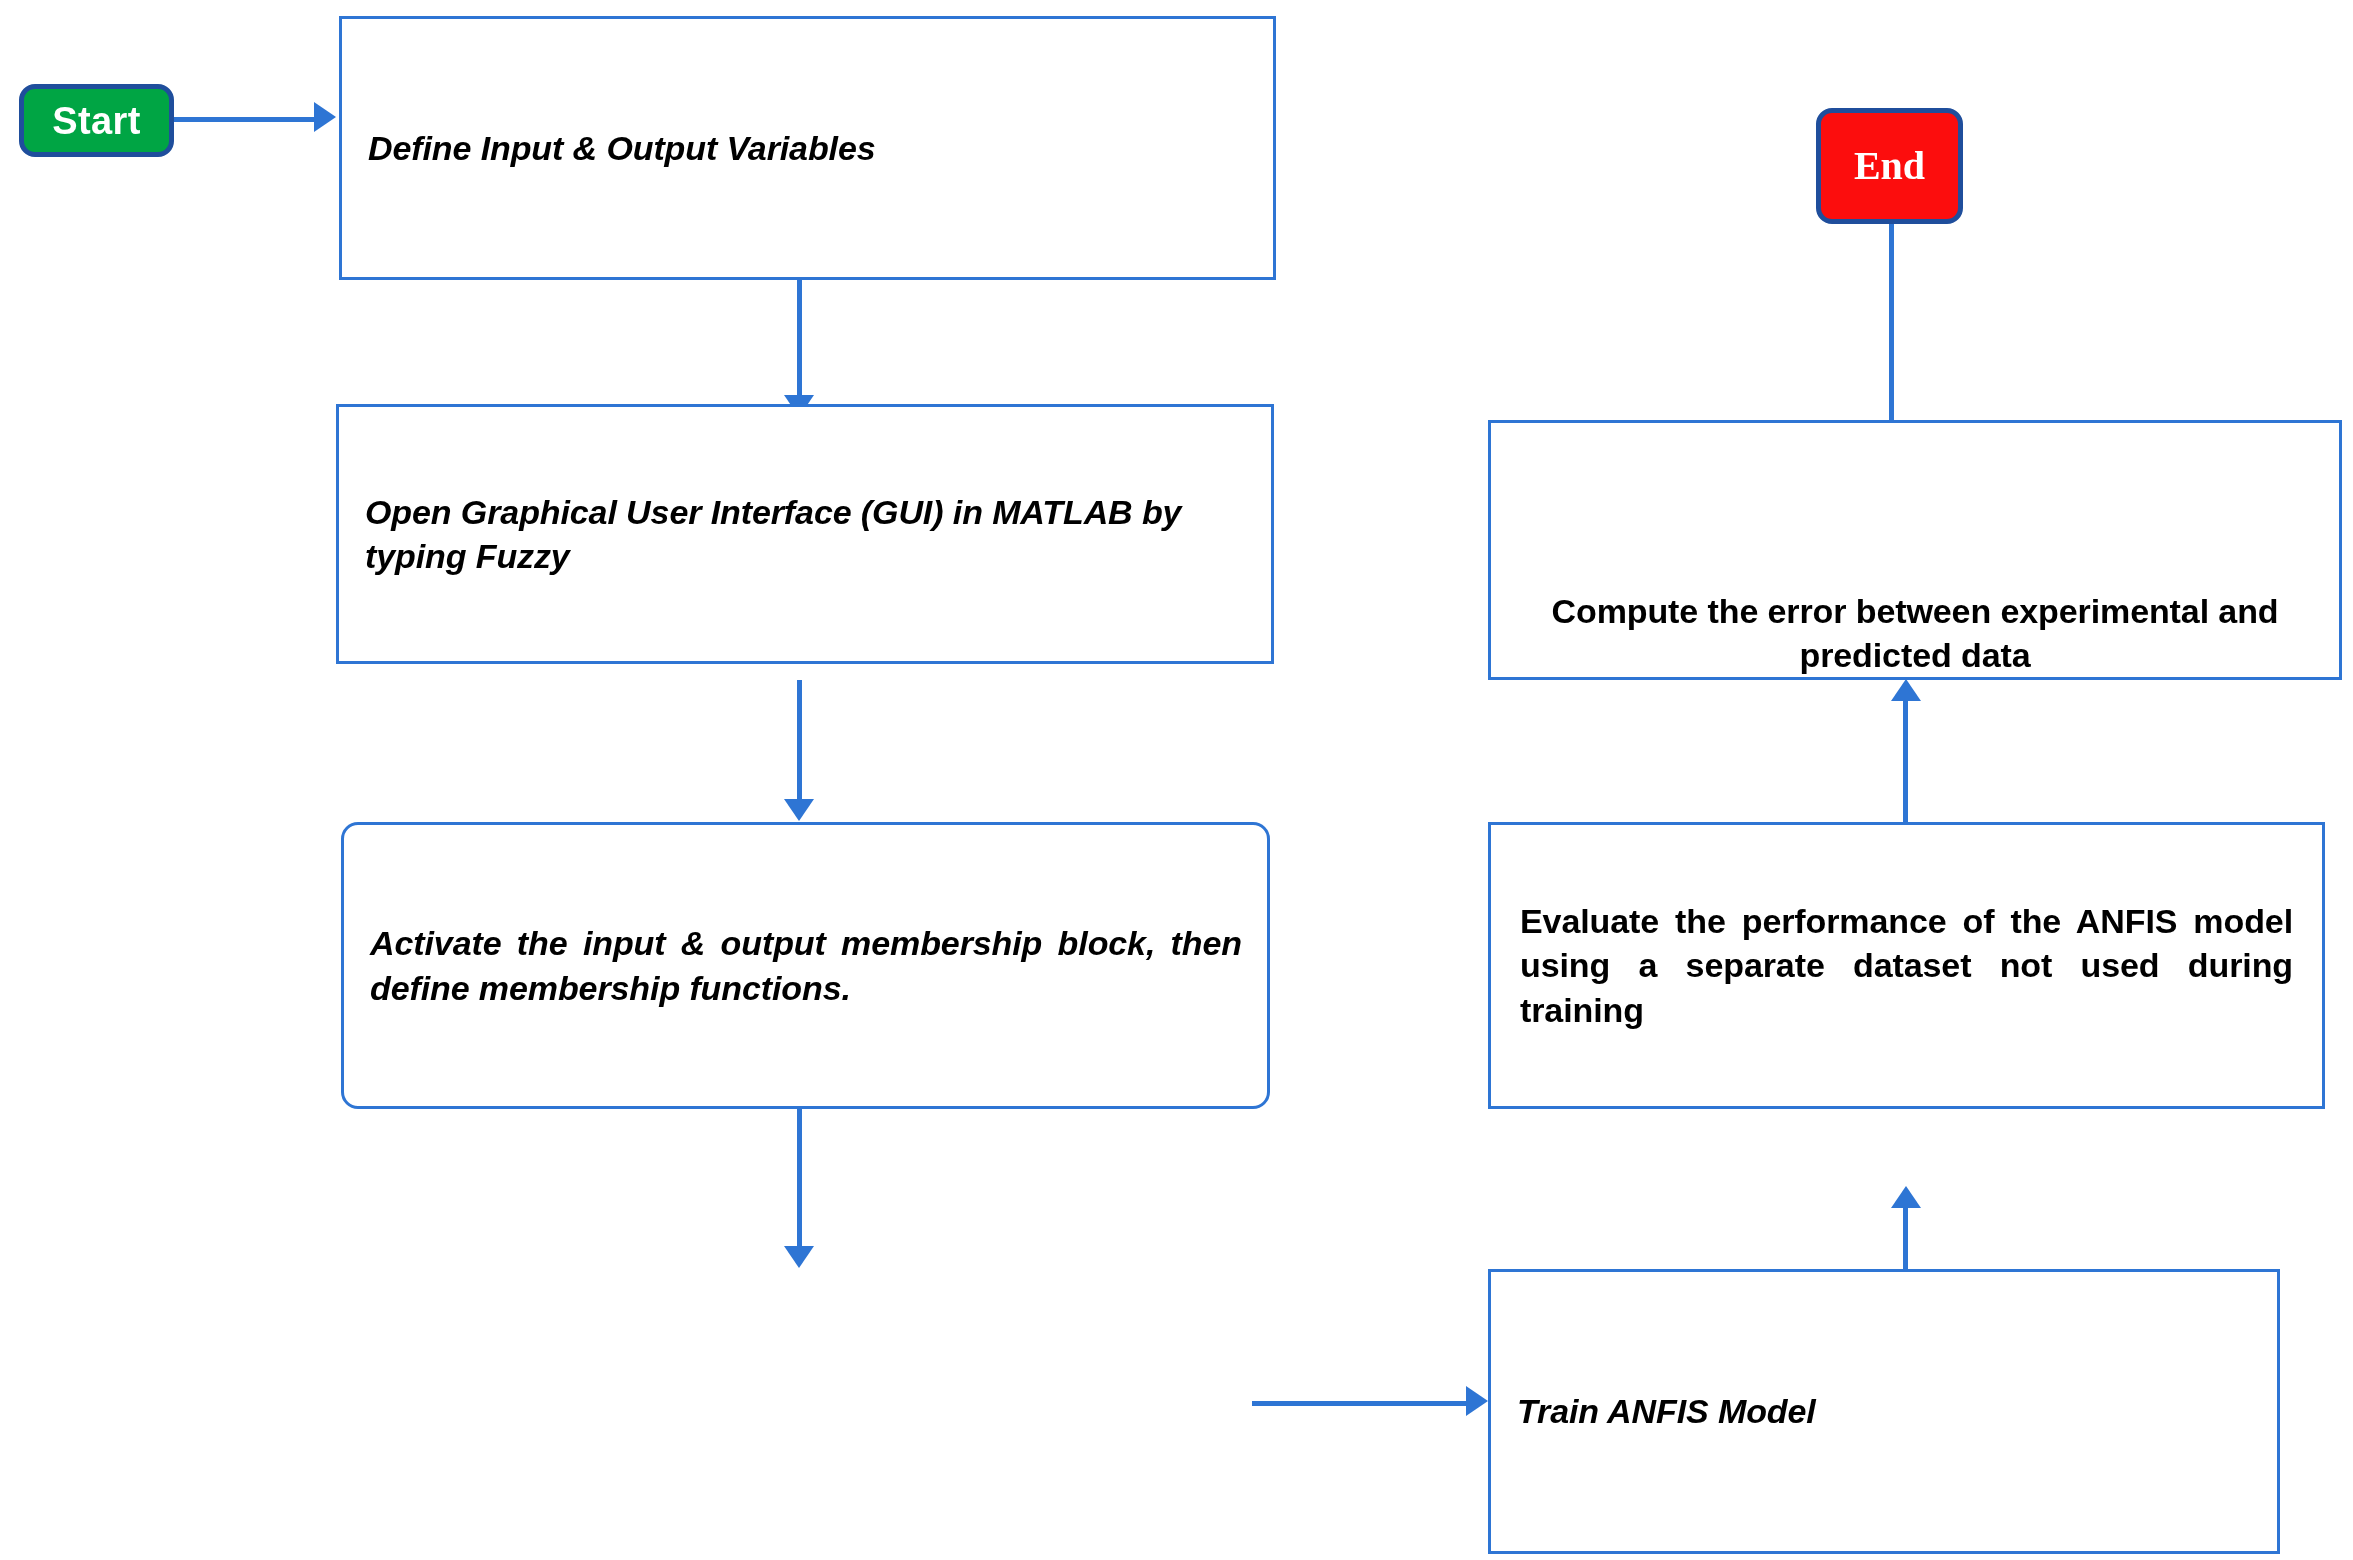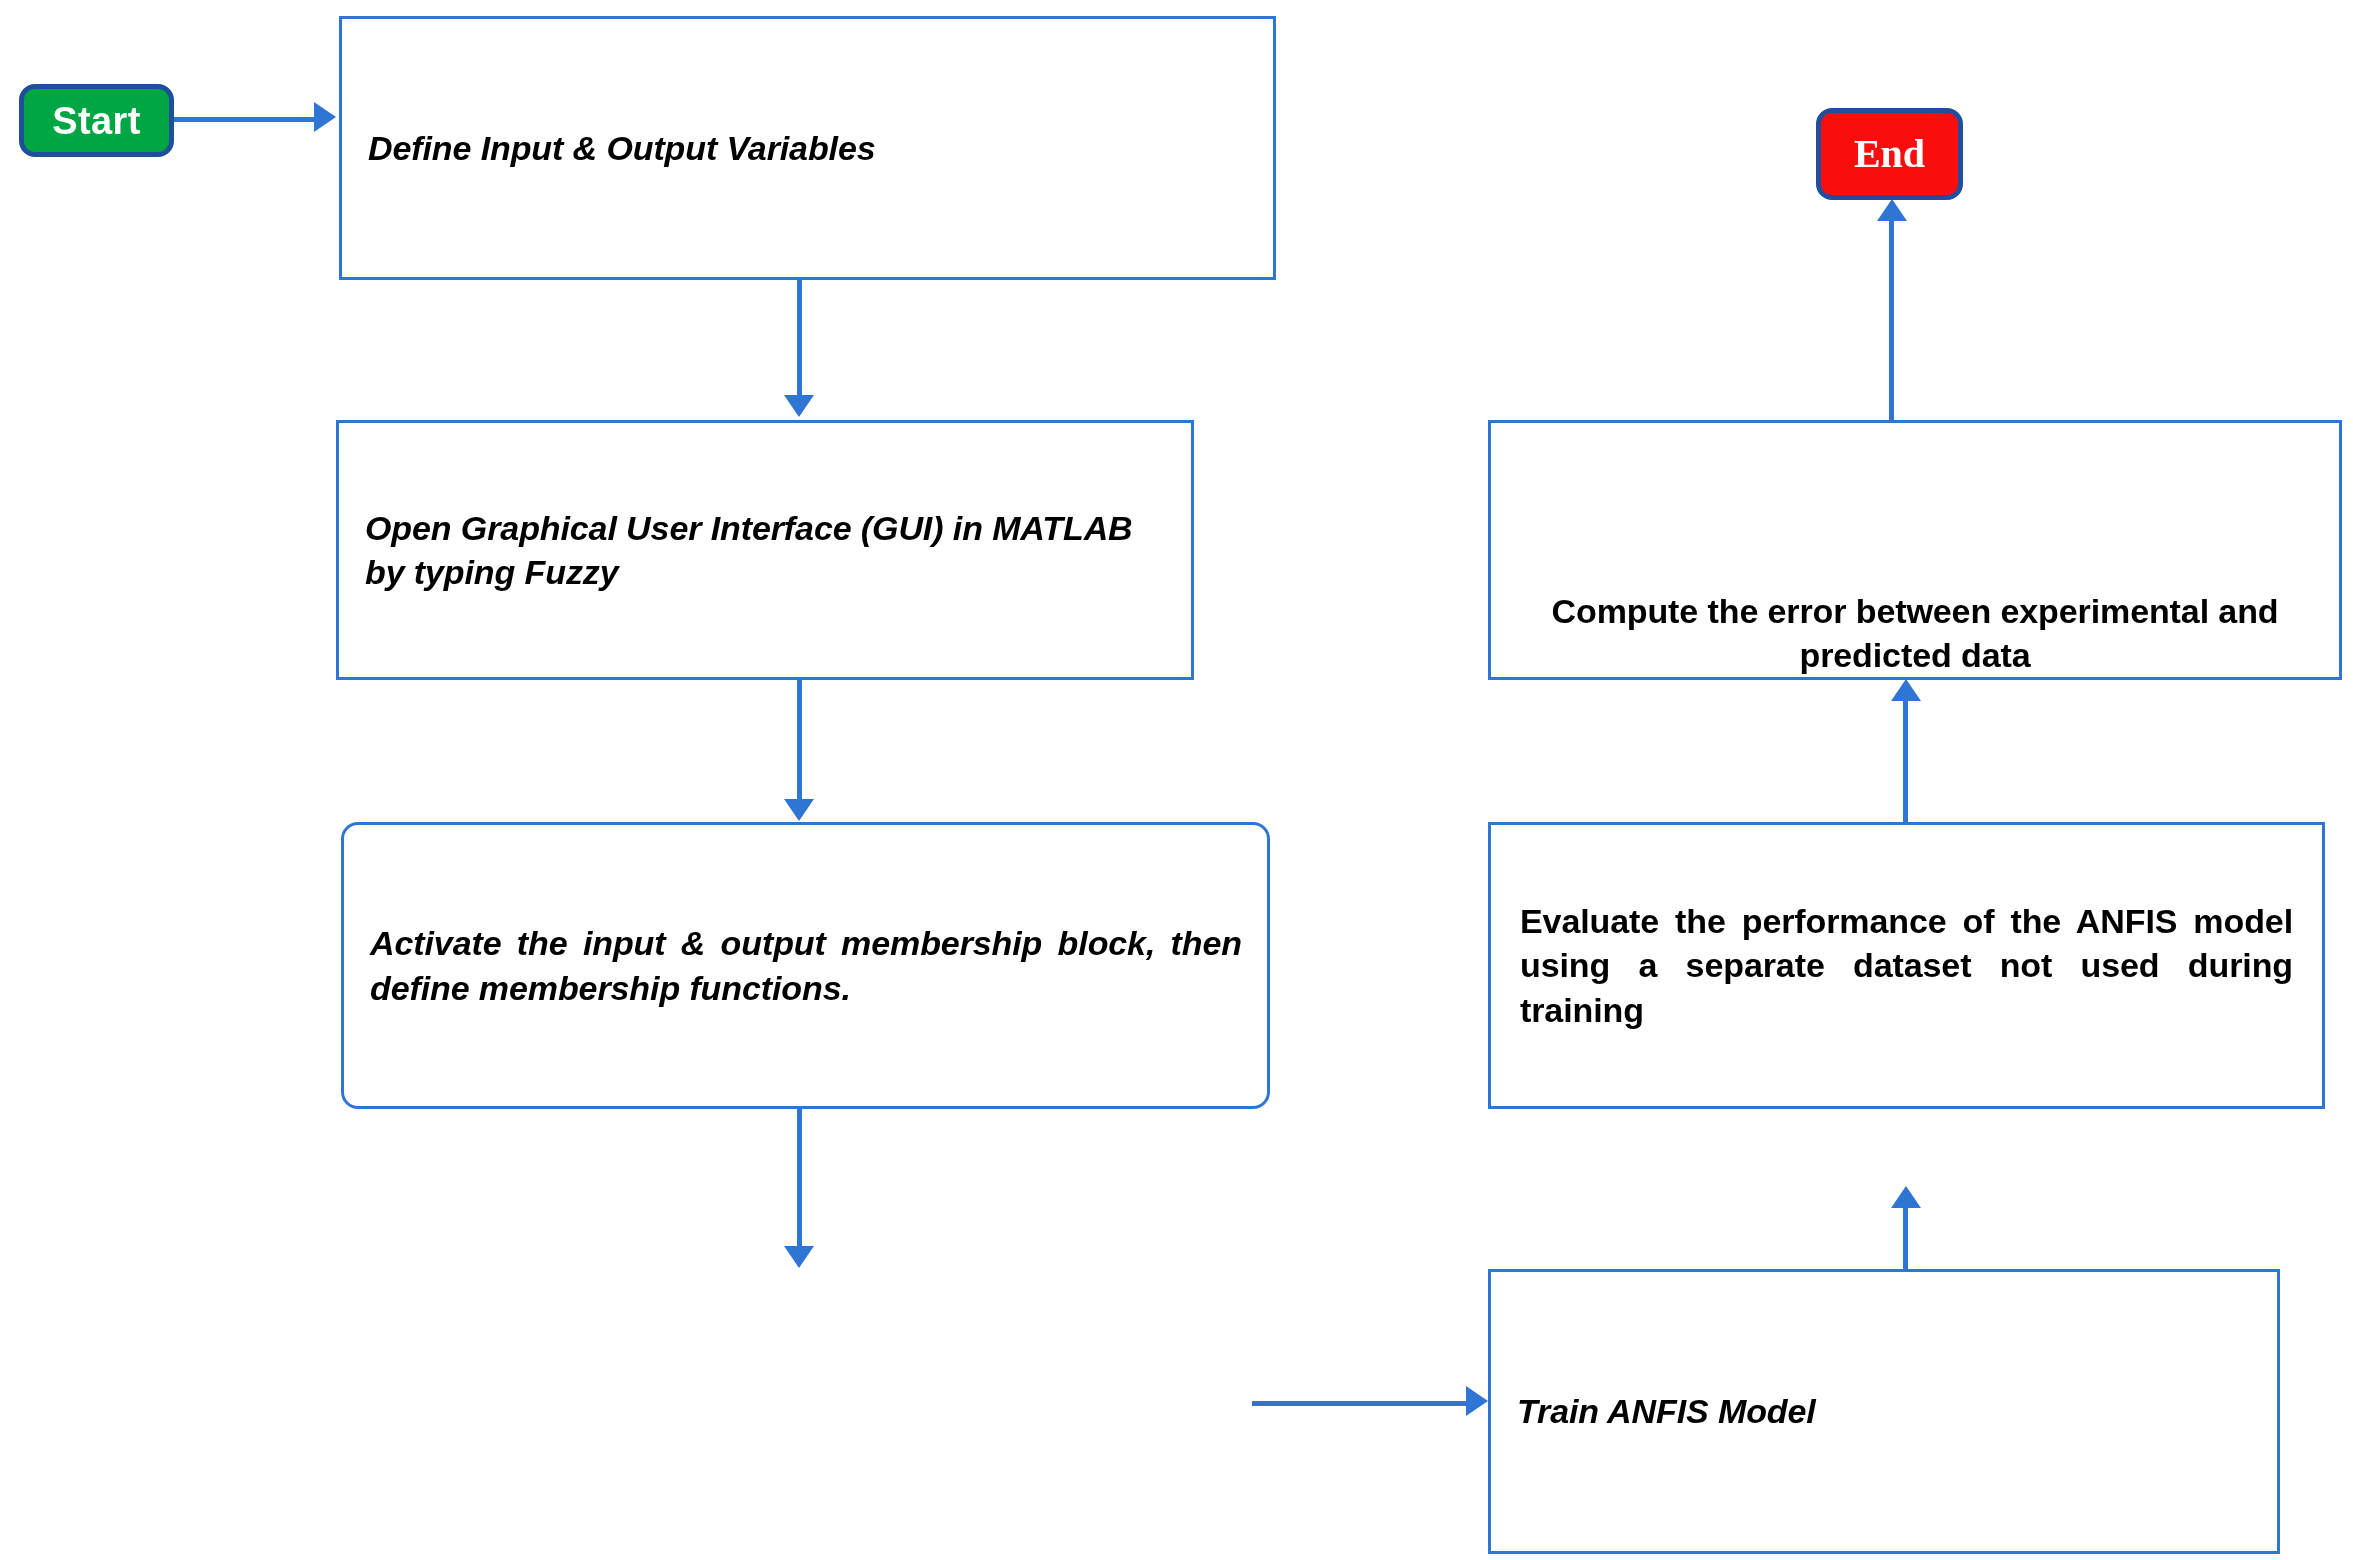--- a/index.html
+++ b/index.html
@@ -113,21 +113,21 @@
   <div class="hline" style="left:174px; top:117px; width:141px;"></div>
   <div class="arrow-right" style="left:314px; top:102px;"></div>
 
   <div class="process" style="left:339px; top:16px; width:937px; height:264px;">
     <div class="txt pad-l ta-left">Define Input &amp; Output Variables</div>
   </div>
 
   <div class="vline" style="left:797px; top:280px; height:117px;"></div>
   <div class="arrow-down" style="left:784px; top:395px;"></div>
 
-  <div class="process" style="left:336px; top:420px; width:858px; height:260px;">
+  <div class="process" style="left:336px; top:404px; width:938px; height:260px;">
     <div class="txt pad-l ta-left">Open Graphical User Interface (GUI) in MATLAB by typing Fuzzy</div>
   </div>
 
   <div class="vline" style="left:797px; top:680px; height:121px;"></div>
   <div class="arrow-down" style="left:784px; top:799px;"></div>
 
   <div class="process" style="left:341px; top:822px; width:929px; height:287px;border-radius:17px;">
     <div class="txt pad-l ta-justify">Activate the input &amp; output membership block, then define membership functions.</div>
   </div>
 
@@ -152,18 +152,18 @@
   <div class="vline" style="left:1903px; top:698px; height:126px;"></div>
   <div class="arrow-up" style="left:1891px; top:679px;"></div>
 
   <div class="process" style="left:1488px; top:420px; width:854px; height:260px;align-items:flex-end;">
     <div class="txt pad-c ta-center">Compute the error between experimental and predicted data</div>
   </div>
 
   <div class="vline" style="left:1889px; top:220px; height:202px;"></div>
   <div class="arrow-up" style="left:1877px; top:199px;"></div>
 
-  <div class="terminator end" style="left:1816px; top:108px; width:147px; height:92px;">
+  <div class="terminator end" style="left:1816px; top:108px; width:147px; height:116px;">
     <span>End</span>
   </div>
 
 </div>
 
 
 </body></html>

